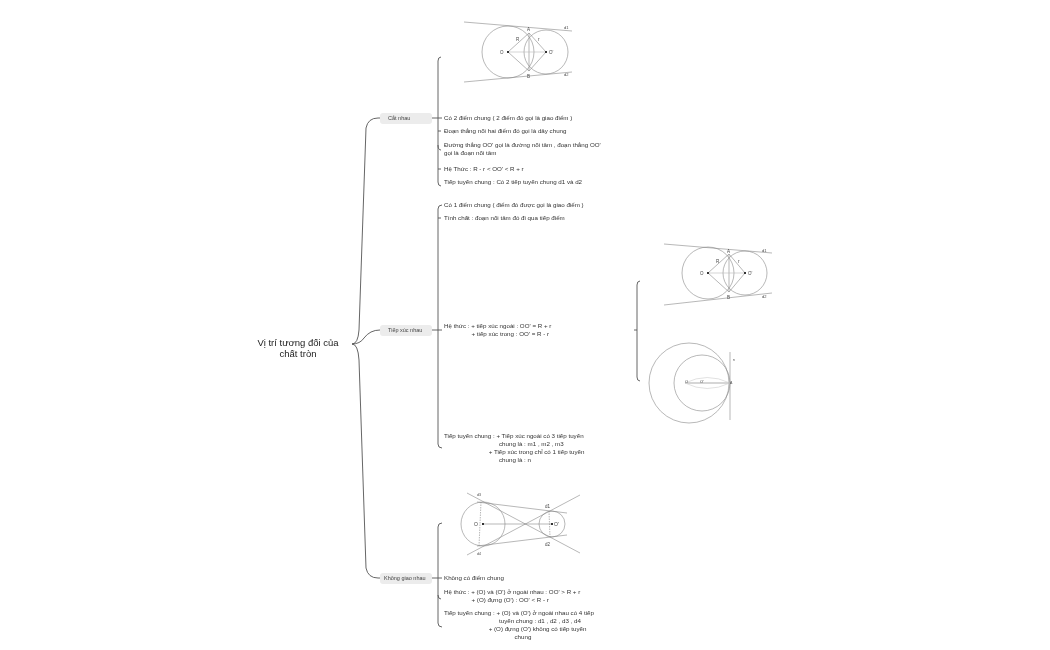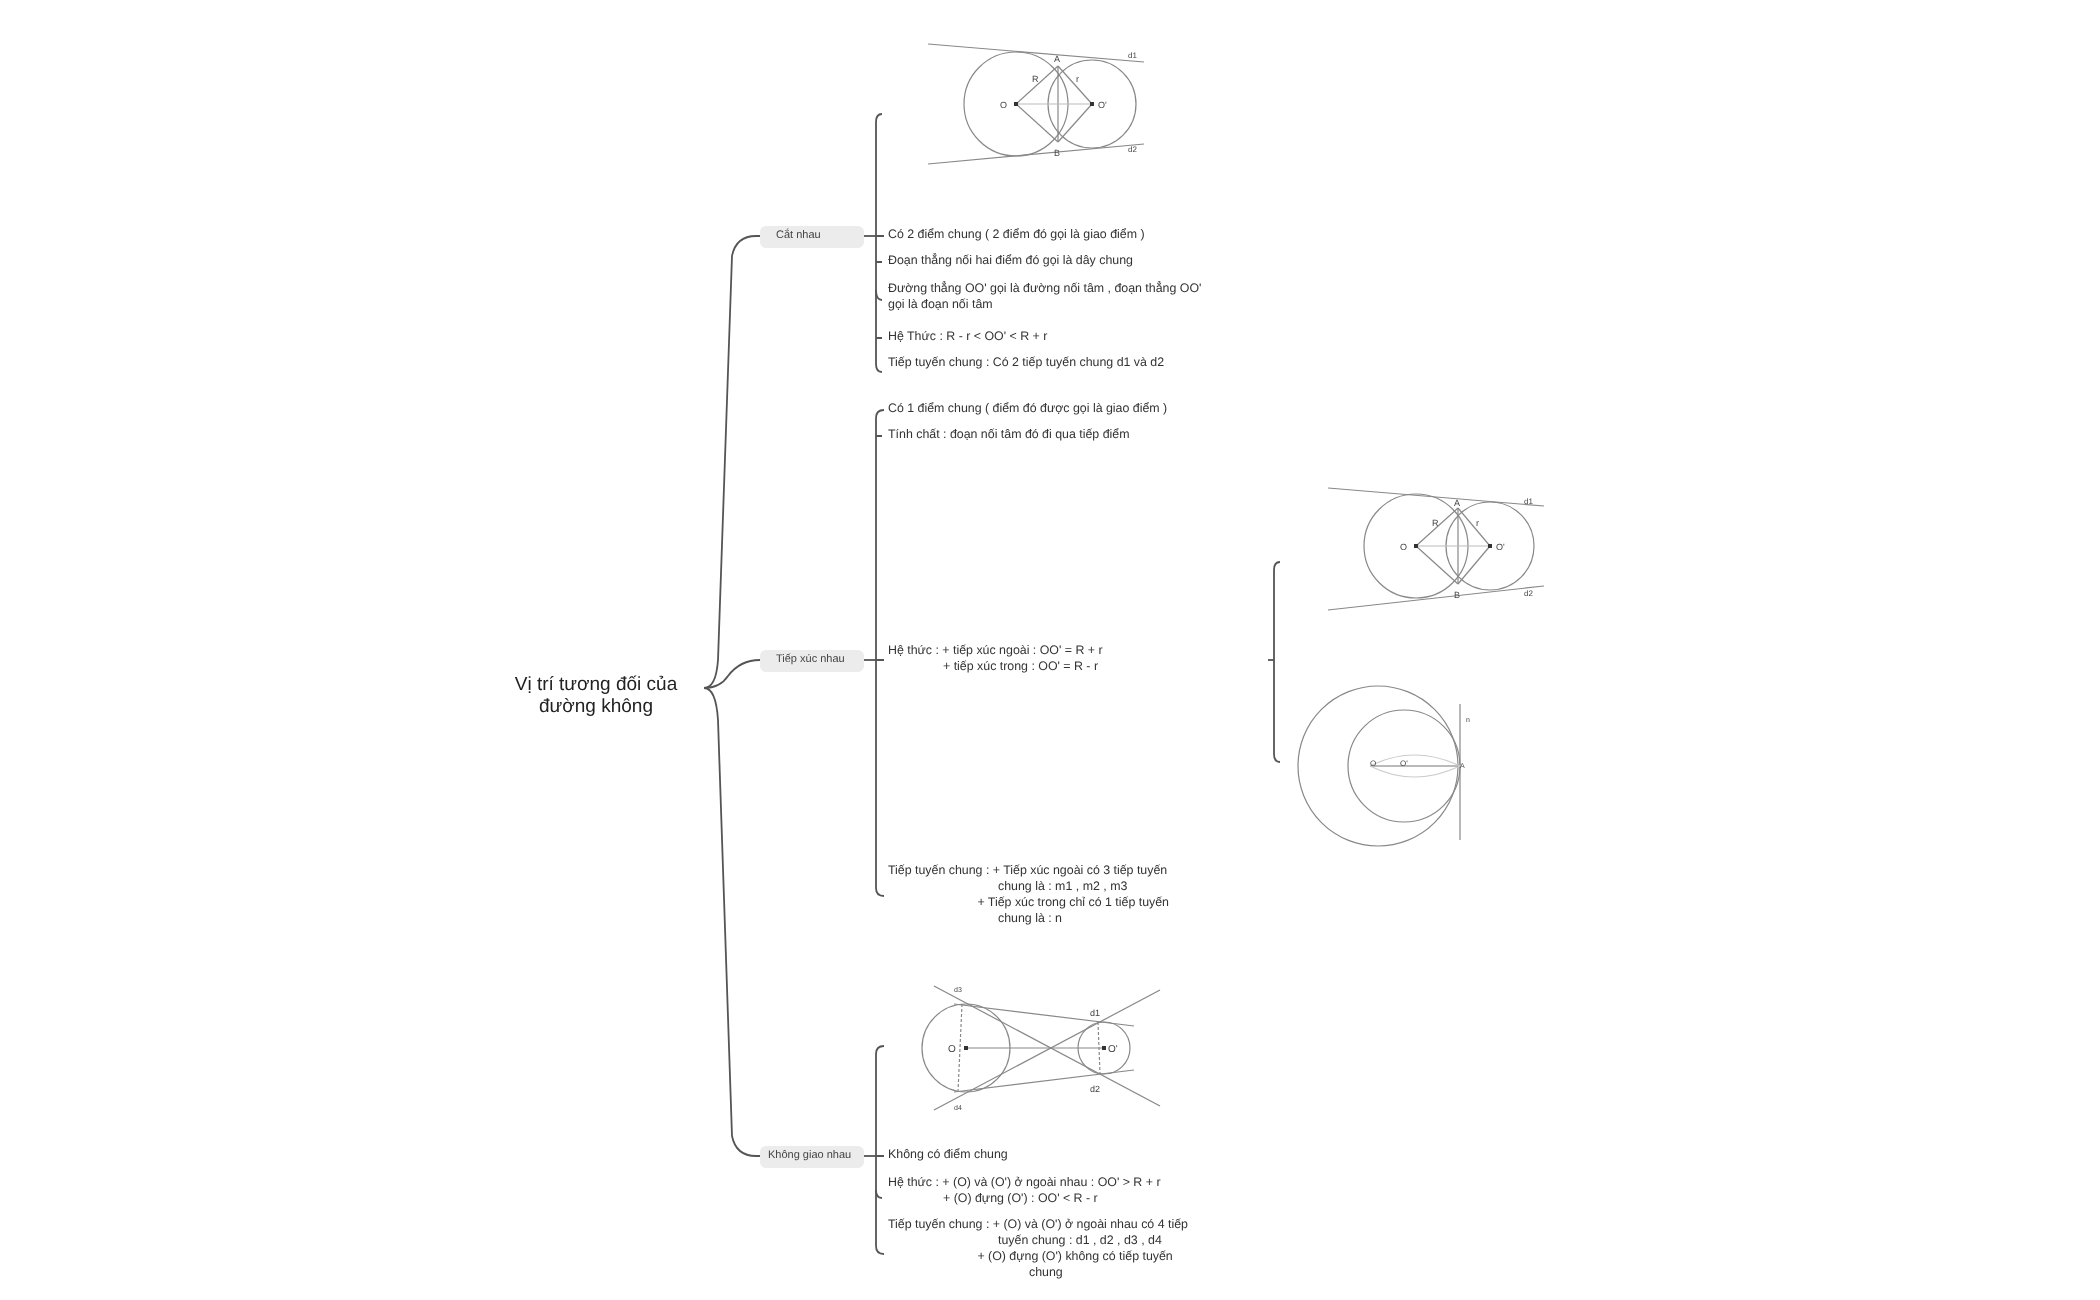--- a/index.html
+++ b/index.html
@@ -37,21 +37,21 @@
 
       <path d="M432 578 L438 578"></path>
       <path d="M442 523 Q438 523 438 527 L438 623 Q438 627 442 627"></path>
       <path d="M438 578 L442 578 M438 595 Q438 599 441 599"></path>
 
       <path d="M634 330 L637 330"></path>
       <path d="M640 281 Q637 281 637 285 L637 377 Q637 381 640 381"></path>
     </g>
   </svg>
 
-  <div class="root">Vị trí tương đối của đường không</div>
+  <div class="root">Vị trí tương đối của chất tròn</div>
 
   <div class="branch" style="left:380px; top:113px; width:52px;">Cắt nhau</div>
   <div class="branch" style="left:380px; top:325px; width:52px;">Tiếp xúc nhau</div>
   <div class="branch" style="left:380px; top:573px; width:52px; padding:0 4px;">Không giao nhau</div>
 
   <div class="leaf" style="left:444px; top:114px;">Có 2 điểm chung ( 2 điểm đó gọi là giao điểm )</div>
   <div class="leaf" style="left:444px; top:127px;">Đoạn thẳng nối hai điểm đó gọi là dây chung</div>
   <div class="leaf" style="left:444px; top:141px;">Đường thẳng OO' gọi là đường nối tâm , đoạn thẳng OO'
 gọi là đoạn nối tâm</div>
   <div class="leaf" style="left:444px; top:165px;">Hệ Thức : R - r &lt; OO' &lt; R + r</div>

